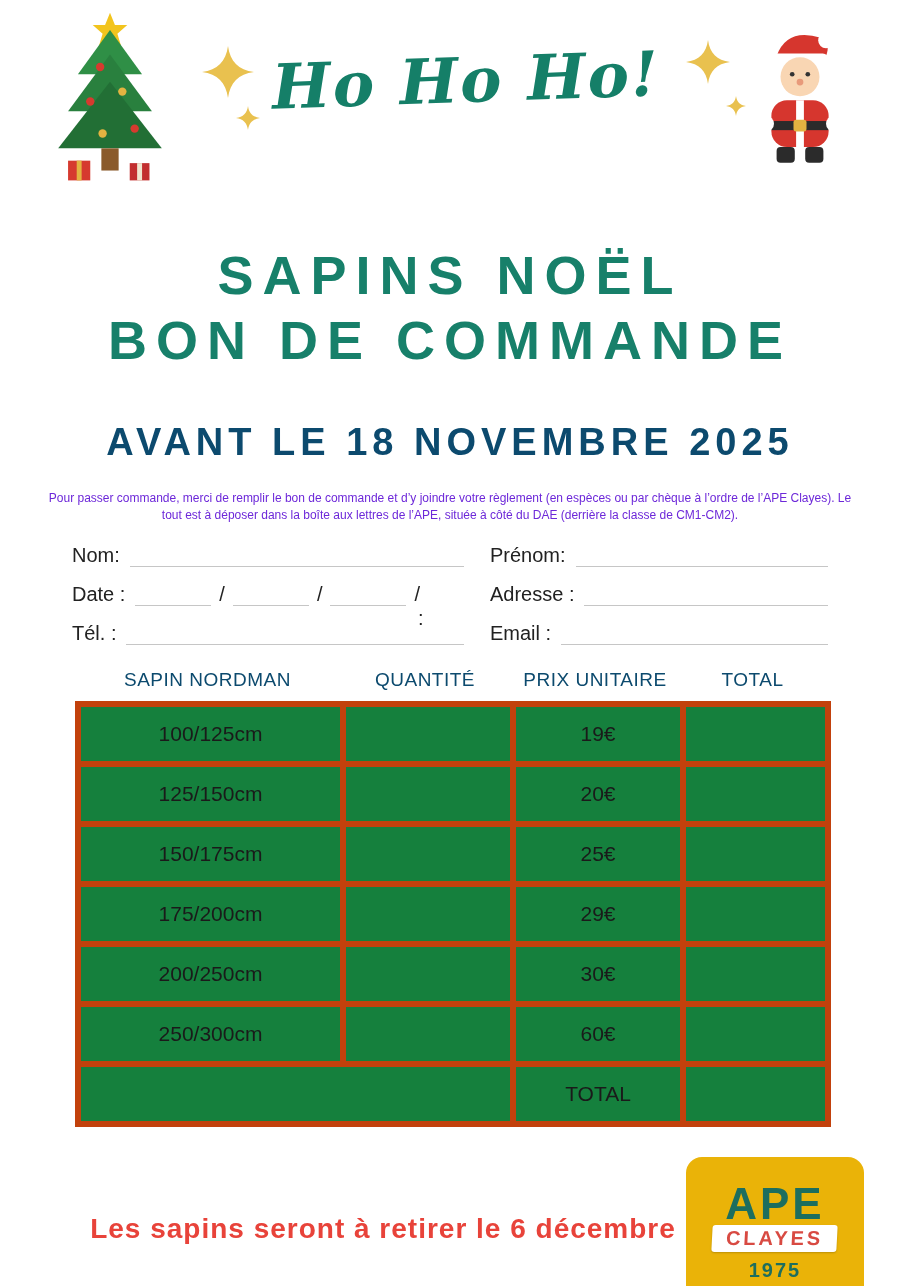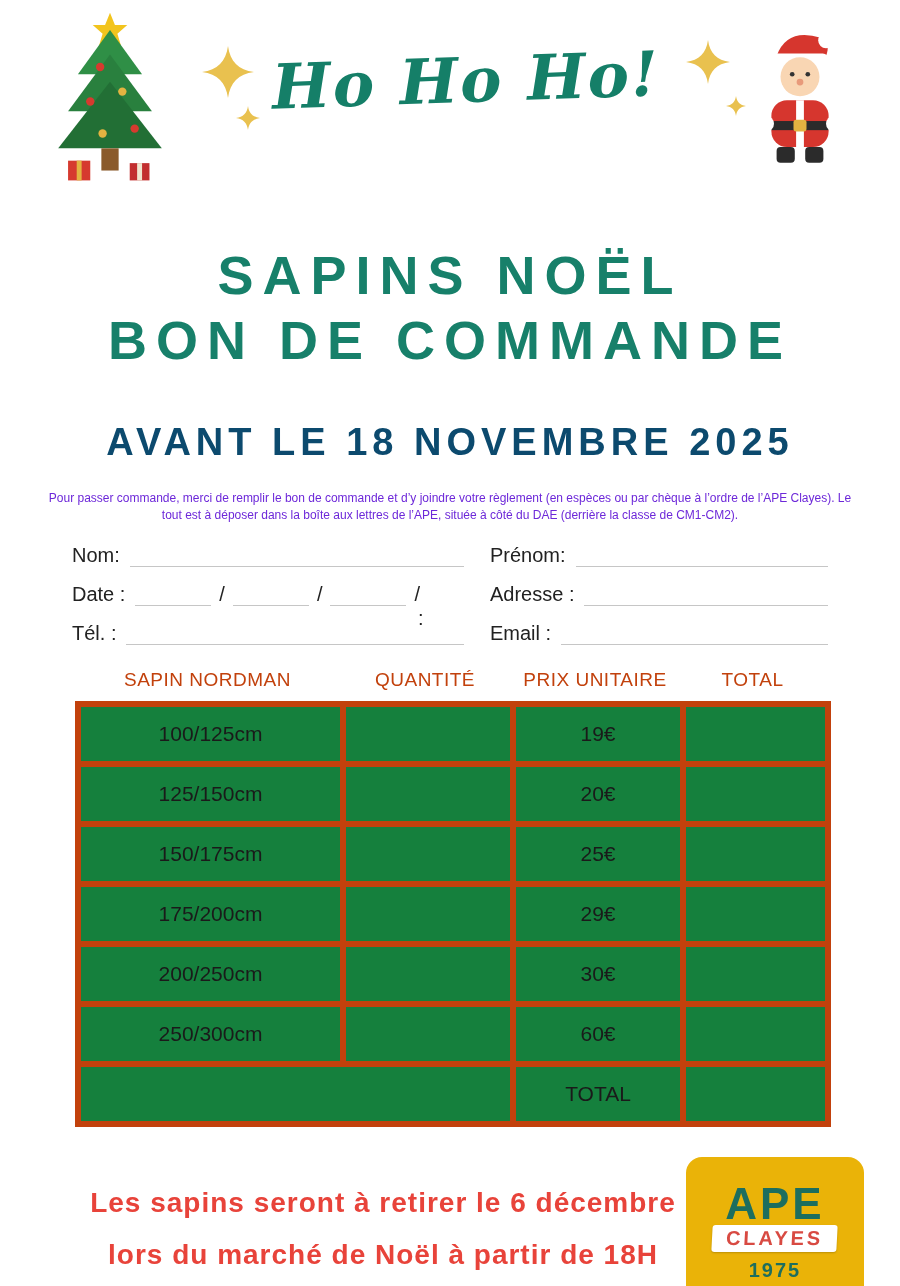--- a/index.html
+++ b/index.html
@@ -51,21 +51,21 @@
   .form-left { width: 392px; display: flex; align-items: flex-end; margin-right: 26px; }
   .form-right { flex: 1; display: flex; align-items: flex-end; }
   .flabel { white-space: nowrap; margin-right: 10px; }
   .uline { border-bottom: 1.5px solid #c6c6c6; height: 24px; flex: 1; }
   .uline-date { flex: none; width: 76px; }
   .date-sep { margin: 0 8px; }
   .stray-colon { position: absolute; left: 418px; top: 64px; font-size: 20px; color: #222; }
 
   
   .table-wrap { width: 750px; margin: 24px auto 0; }
-  .thead { display: flex; font-size: 19px; color: #c2410c; margin-bottom: 10px; letter-spacing: 0.5px; }
+  .thead { display: flex; font-size: 19px; color: #0c4a6e; margin-bottom: 10px; letter-spacing: 0.5px; }
   .th { text-align: center; }
   .th-1 { width: 265px; } .th-2 { width: 170px; } .th-3 { width: 170px; } .th-4 { width: 145px; }
   table.order { border-collapse: collapse; width: 750px; font-size: 21px; table-layout: fixed; }
   table.order td {
     border: 6px solid #c2410c; background: #15803d;
     text-align: center; height: 46px; padding: 15px;
   }
   td.gray-cell { background: #b3b3b3; }
 
   
@@ -251,21 +251,20 @@
           <td>TOTAL</td>
           <td></td>
         </tr>
       </tbody>
     </table>
   </div>
 
   <div class="footer">
     <div class="footer-text">
       <div>Les sapins seront à retirer le 6 décembre</div>
-      <div>lors du marché de Noël à partir de 18H</div>
     </div>
     <div class="logo">
       <div class="logo-ape">APE</div>
       <div class="logo-banner">CLAYES</div>
       <div class="logo-year">1975</div>
     </div>
   </div>
 
 </div>
 

